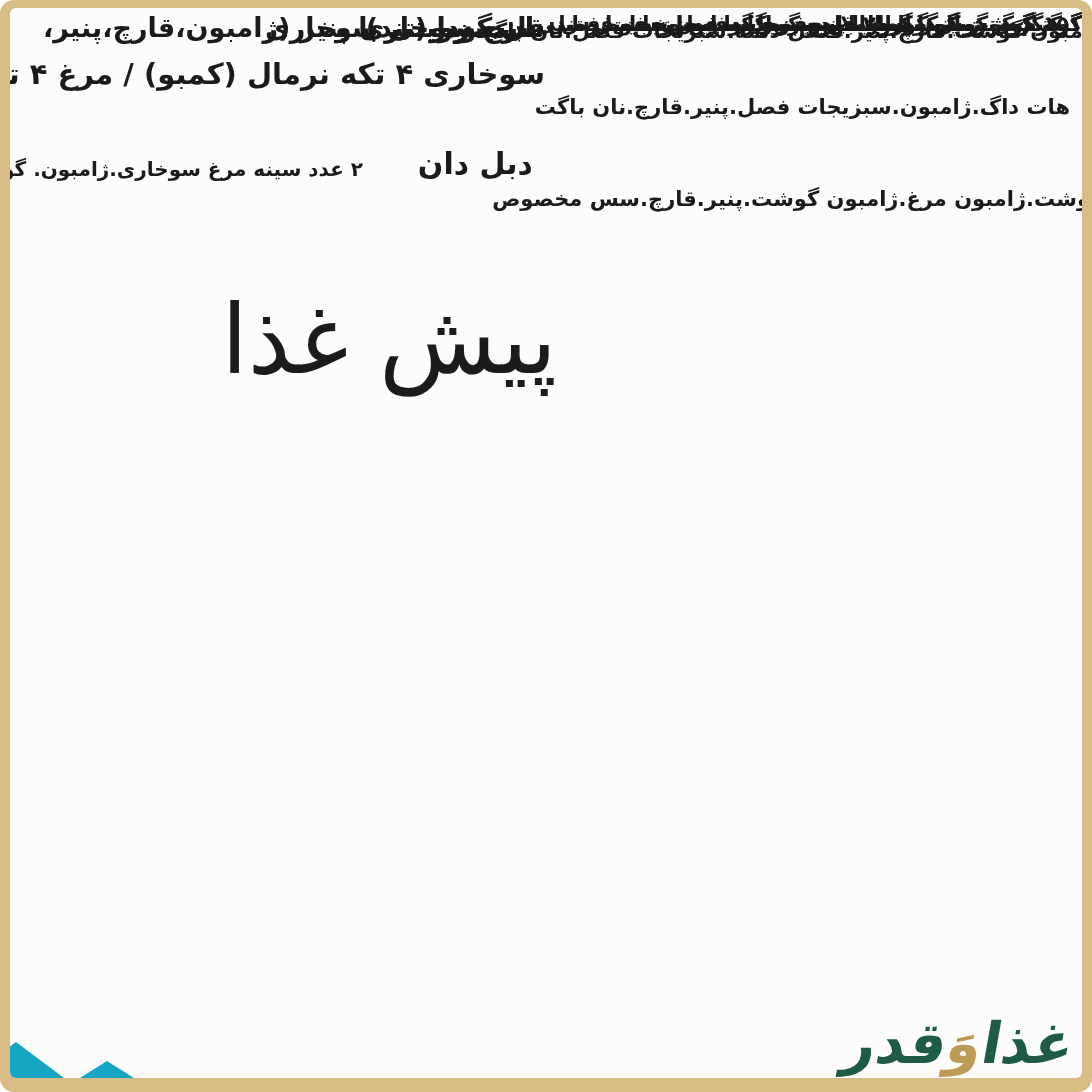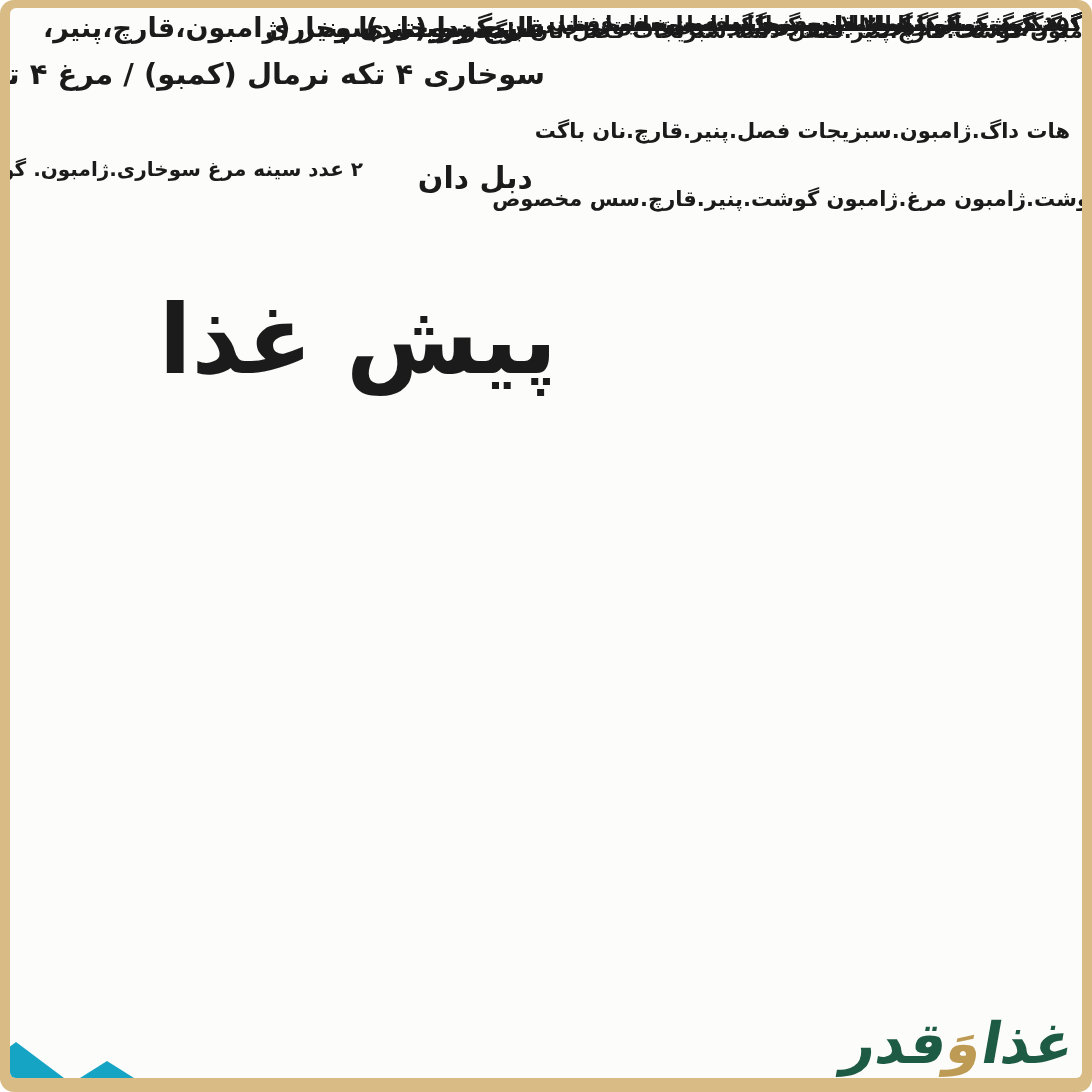--- a/index.html
+++ b/index.html
@@ -26,31 +26,31 @@
   .line{
     position:absolute;
     white-space:nowrap;
     direction:rtl;
     color:var(--ink,#1B1B1B);
     font-weight:700;
   }
   
   .r-line{font-size:21px;line-height:30px;}
   .r-line:nth-of-type(1){top:8px;  right:-8px;}
-  .r-line:nth-of-type(2){top:108px; right:12px;}
+  .r-line:nth-of-type(2){top:84px; right:12px;}
   .r-line:nth-of-type(3){top:176px;right:-8px;}
   
   .combo{top:44px;right:537px;font-size:29px;line-height:44px;}
-  .dd-name{top:148px;right:549px;font-size:30px;line-height:44px;}
+  .dd-name{top:134px;right:549px;font-size:30px;line-height:44px;}
   .dd-desc{top:146px;right:719px;font-size:20px;line-height:30px;}
   
   .heading{
     top:262px;right:525px;
     font-size:96px;line-height:140px;
-    font-weight:700;
+    font-weight:400;
   }
   
   .a-item{font-size:27px;line-height:40px;right:537px;}
   .a-item:nth-of-type(1){top:458px;}
   .a-item:nth-of-type(2){top:528px;}
   .a-item:nth-of-type(3){top:601px;}
   .a-item:nth-of-type(4){top:675px;}
   .a-item:nth-of-type(5){top:750px;}
   .a-item:nth-of-type(6){top:824px;}
   .a-item:nth-of-type(7){top:900px;}

